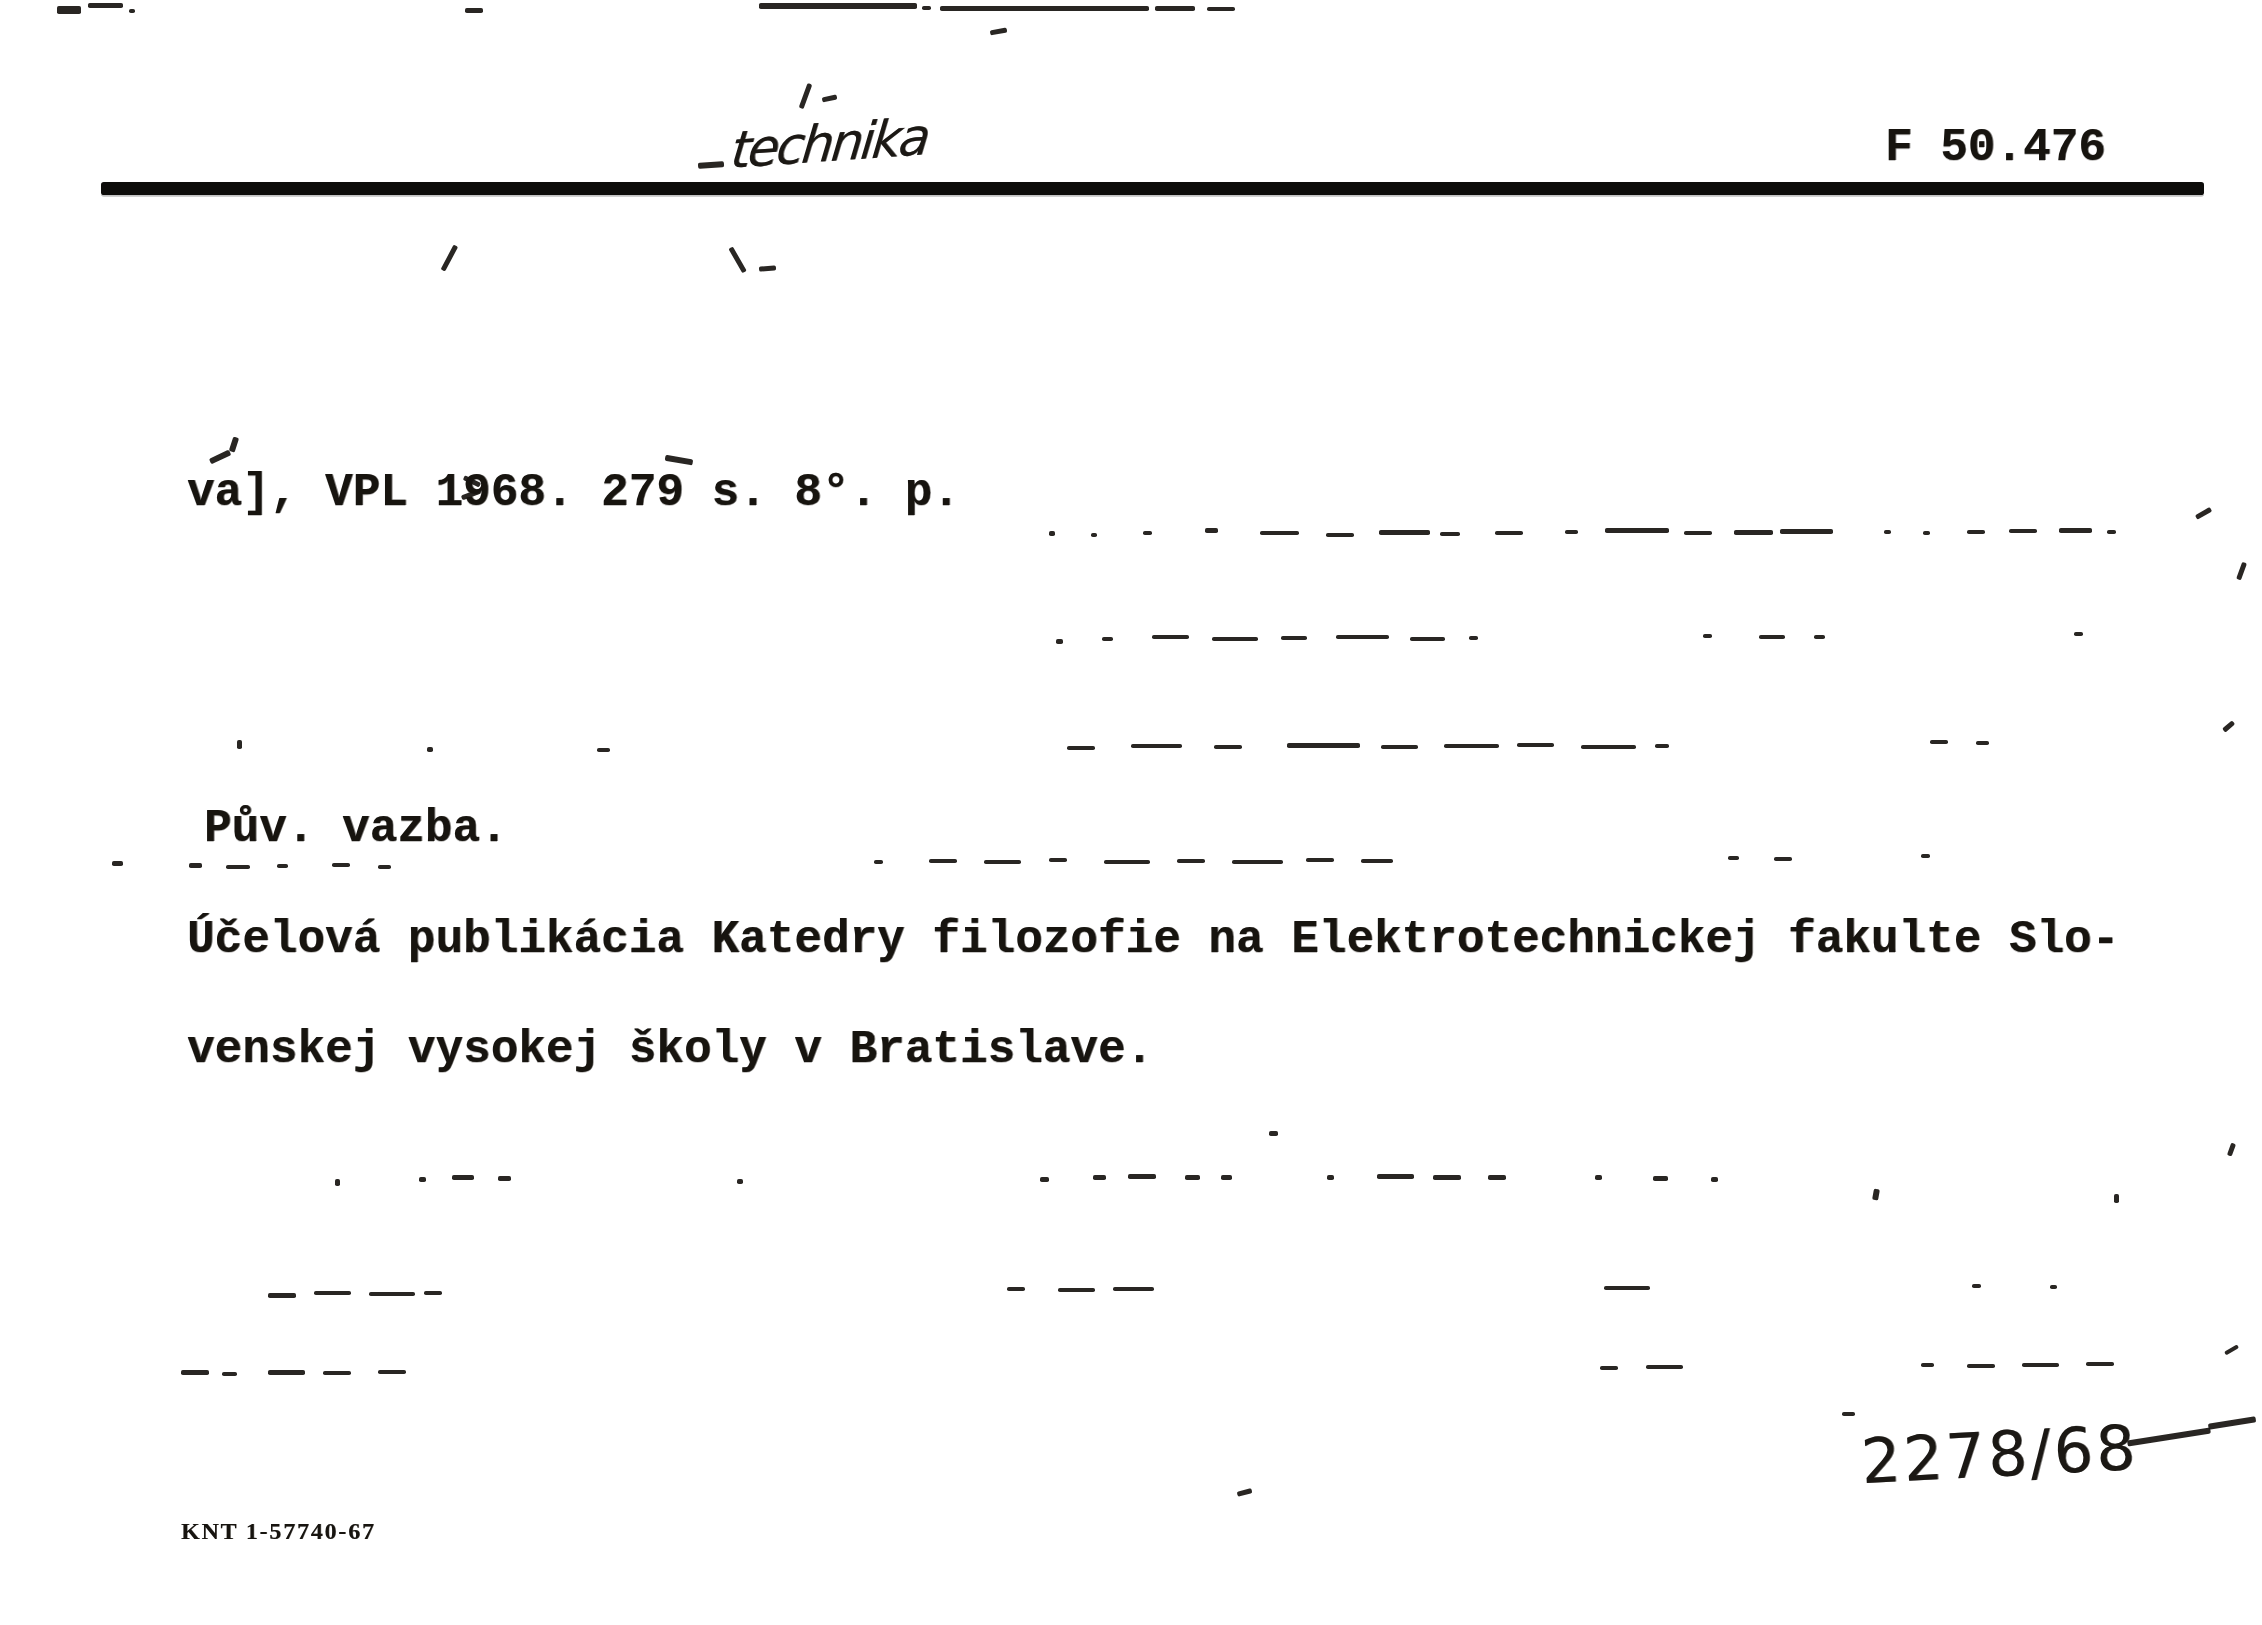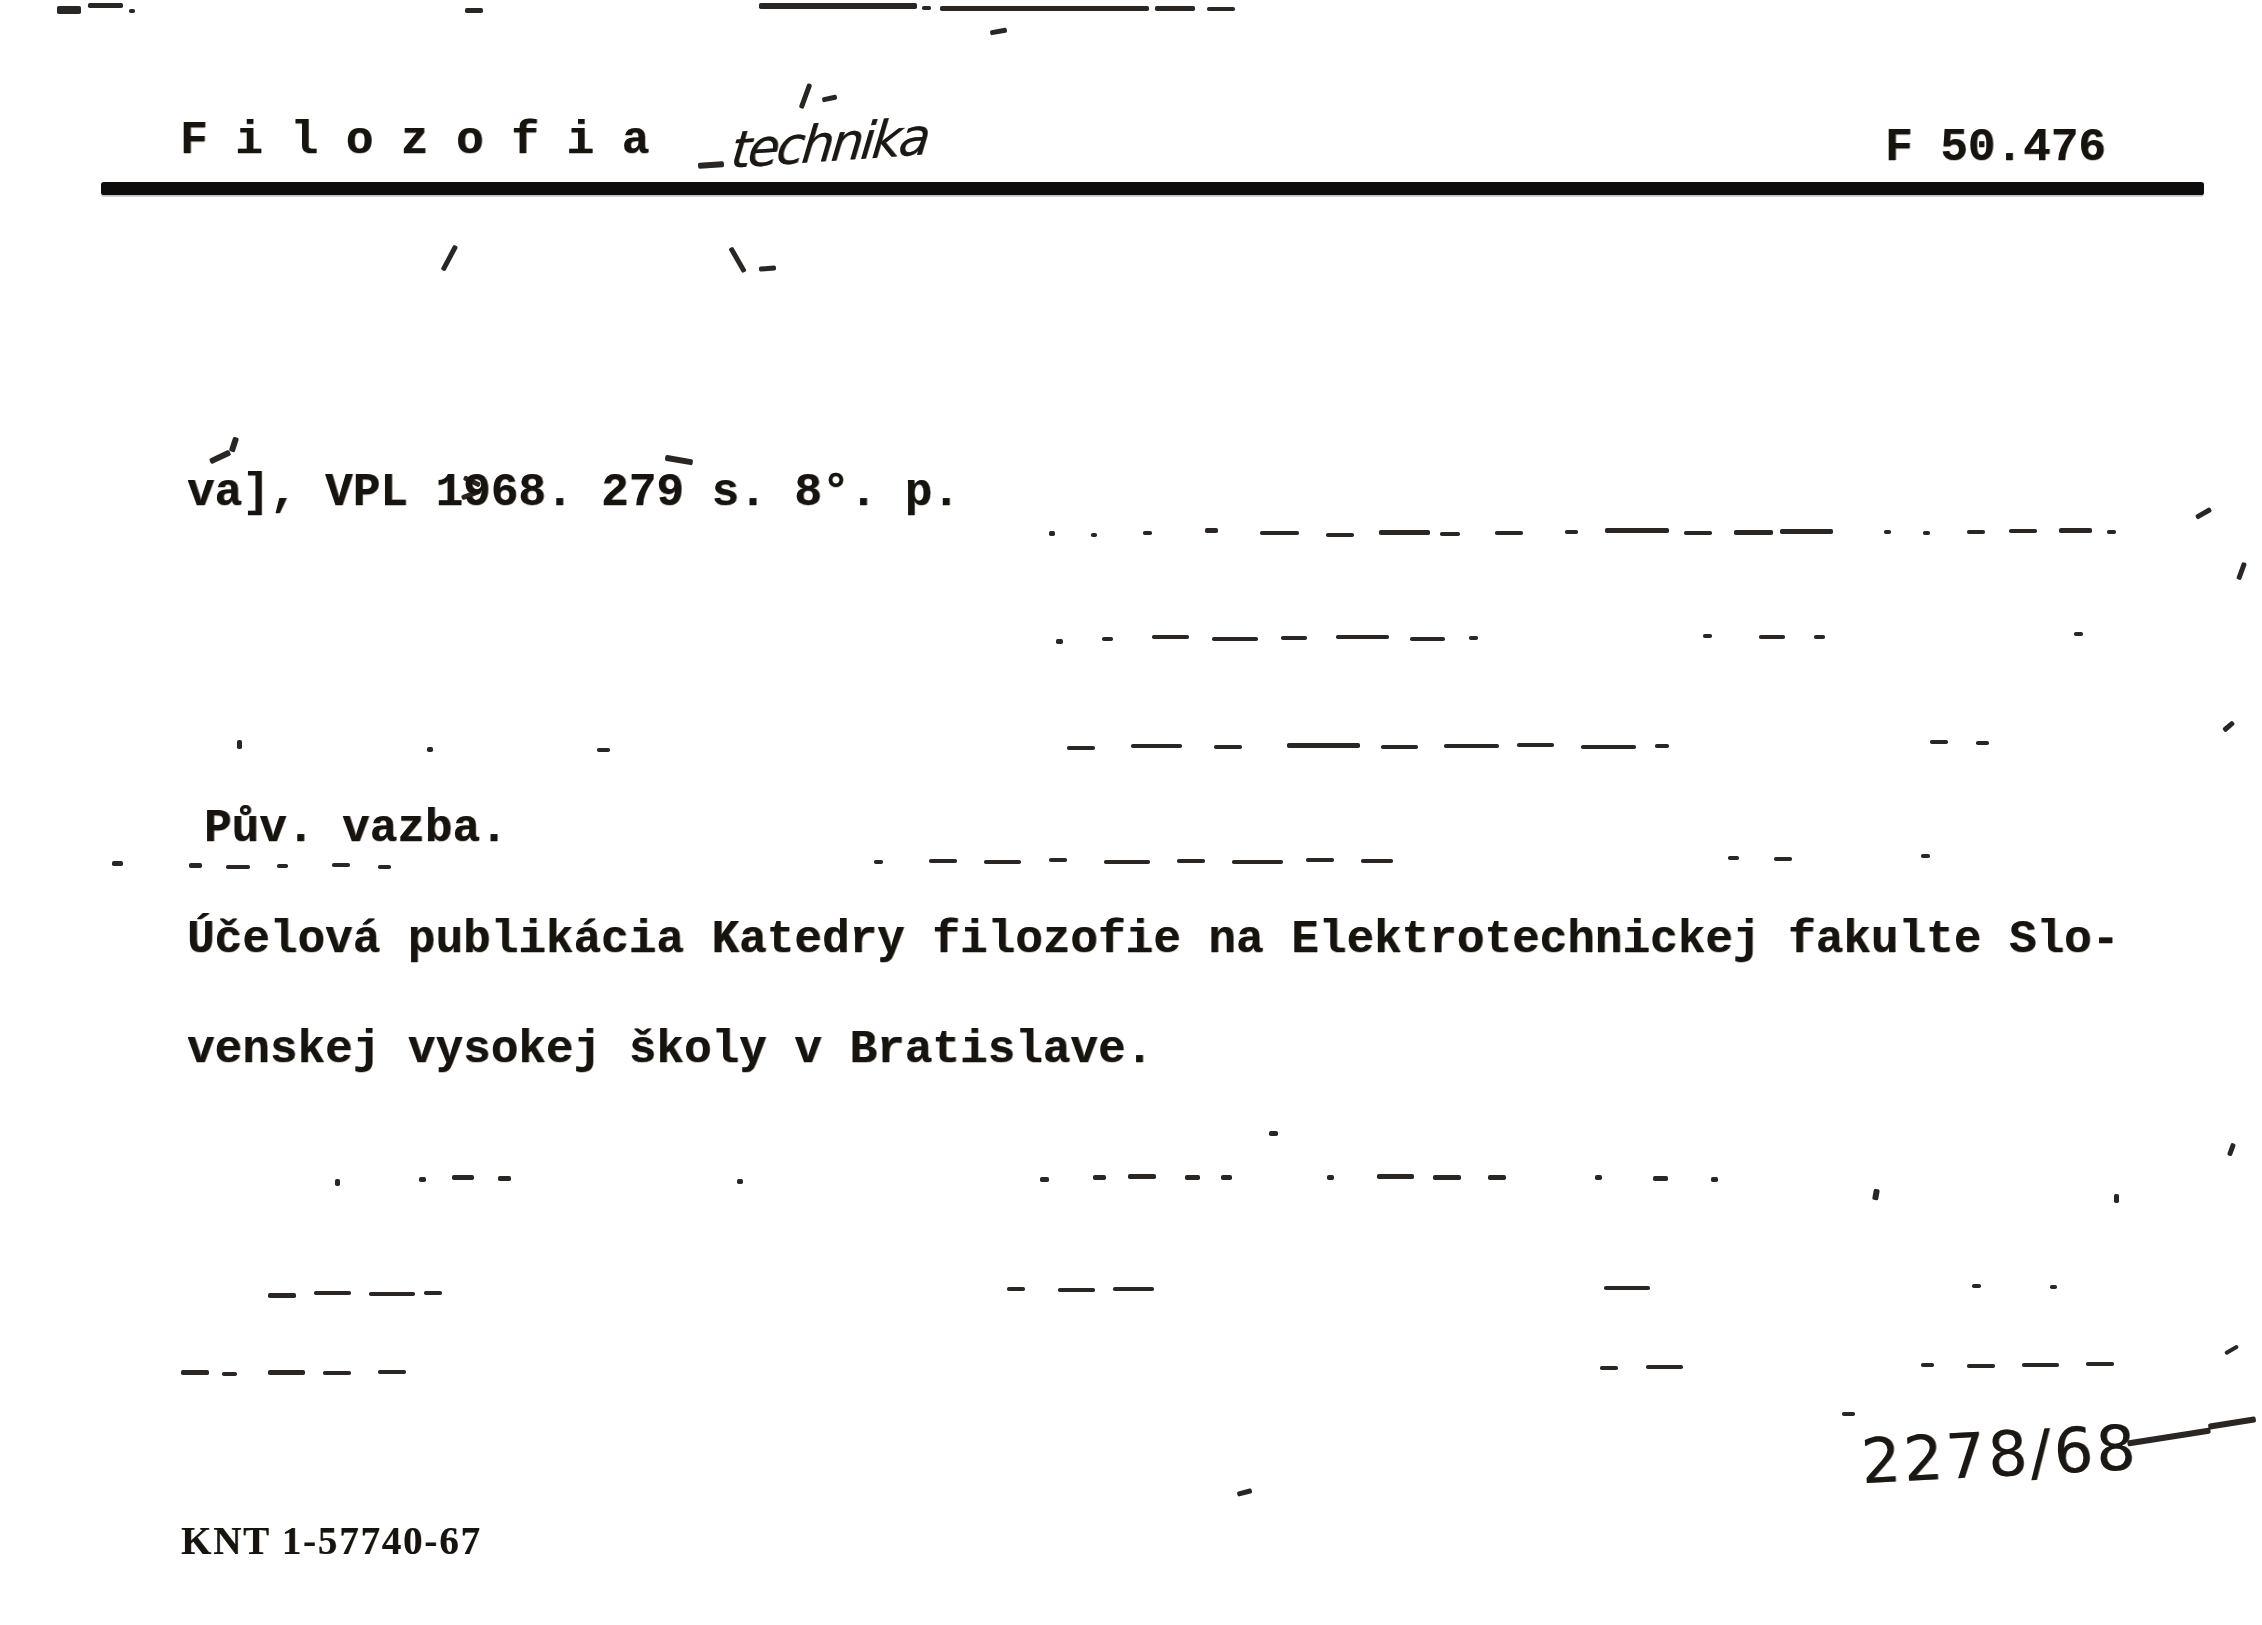--- a/index.html
+++ b/index.html
@@ -61,38 +61,37 @@
     font-size:62px;
     letter-spacing:2.8px;
     transform:rotate(-3deg);
     text-shadow:0.9px 0 0 rgba(27,24,20,.55);
   }
   .print-code{
     position:absolute;
     left:181px; top:1518px;
     font-family:"Liberation Serif", serif;
     font-weight:700;
-    font-size:39px;
+    font-size:24px;
     letter-spacing:1.8px;
     color:#17140f;
     text-shadow:0.5px 0 0 rgba(23,20,15,.5);
   }
   .art{
     position:absolute;
     background:#171410;
     border-radius:1.8px;
     opacity:.92;
   }
 </style>
 </head>
 <body>
 
 <div class="page">
 
-  <div class="typed heading">F i l o z o f i a</div>
 
   <div class="script annotation">technika</div>
 
   <div class="typed shelfmark">F 50.476</div>
 
   <div class="rule"></div>
 
   <div class="typed entry-line3">va], VPL 1968. 279 s. 8°. p.</div>
 
   <div class="typed binding-note">Pův. vazba.</div>

